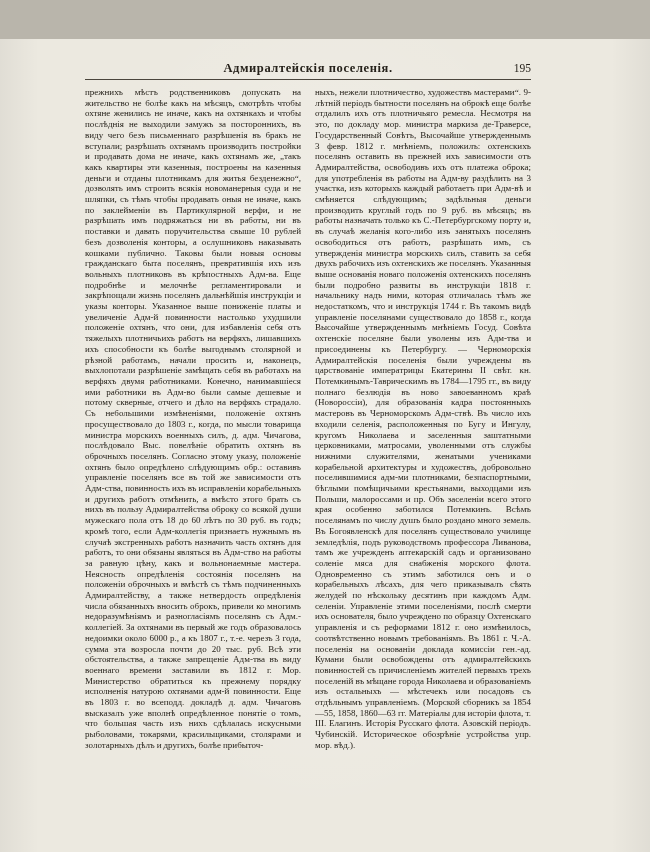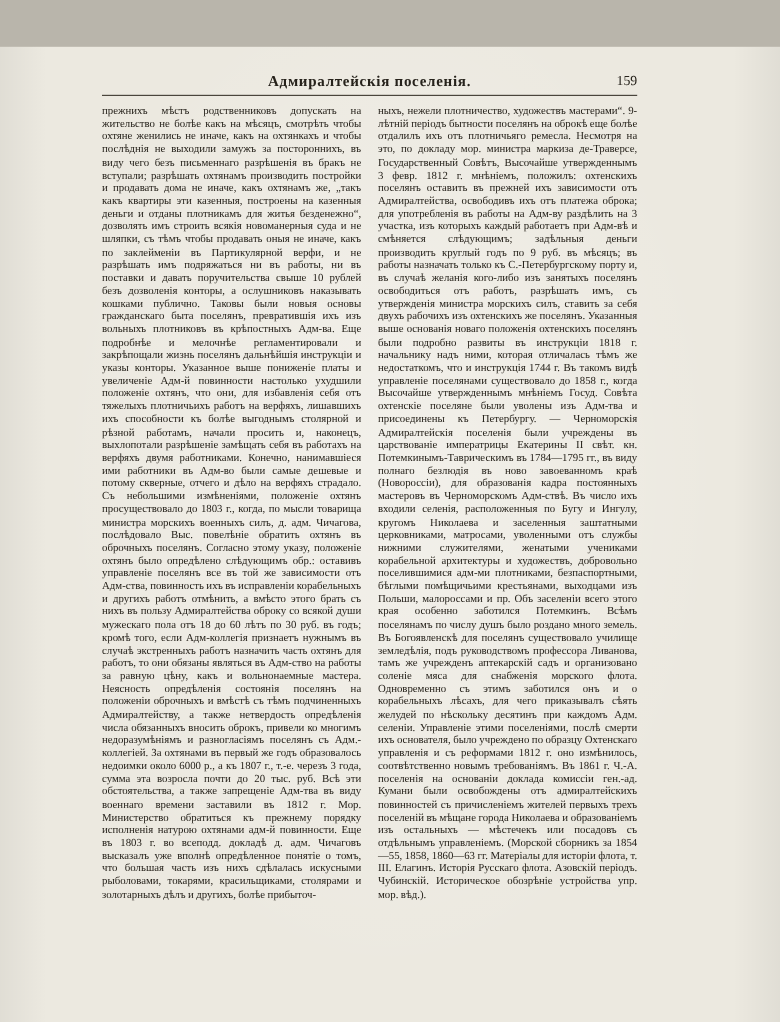--- a/index.html
+++ b/index.html
@@ -53,21 +53,21 @@
   }
   .italic { }
 </style>
 </head>
 <body>
 
 <div class="page">
 
   <div class="header">
     <span class="title">Адмиралтейскія поселенія.</span>
-    <span class="pagenum">159</span>
+    <span class="pagenum">195</span>
   </div>
 
   <hr class="rule">
 
   <div class="columns">
     <div class="col"><span>прежнихъ мѣстъ родственниковъ допускать на жительство не болѣе какъ на мѣсяцъ, смотрѣть чтобы охтяне женились не иначе, какъ на охтянкахъ и чтобы послѣднія не выходили замужъ за постороннихъ, въ виду чего безъ письменнаго разрѣшенія въ бракъ не вступали; разрѣшать охтянамъ производить постройки и продавать дома не иначе, какъ охтянамъ же, „такъ какъ квартиры эти казенныя, построены на казенныя деньги и отданы плотникамъ для житья безденежно“, дозволять имъ строить всякія новоманерныя суда и не шляпки, съ тѣмъ чтобы продавать оныя не иначе, какъ по заклейменіи въ Партикулярной верфи, и не разрѣшать имъ подряжаться ни въ работы, ни въ поставки и давать поручительства свыше 10 рублей безъ дозволенія конторы, а ослушниковъ наказывать кошками публично. Таковы были новыя основы гражданскаго быта поселянъ, превратившія ихъ изъ вольныхъ плотниковъ въ крѣпостныхъ Адм-ва. Еще подробнѣе и мелочнѣе регламентировали и закрѣпощали жизнь поселянъ дальнѣйшія инструкціи и указы конторы. Указанное выше пониженіе платы и увеличеніе Адм-й повинности настолько ухудшили положеніе охтянъ, что они, для избавленія себя отъ тяжелыхъ плотничьихъ работъ на верфяхъ, лишавшихъ ихъ способности къ болѣе выгоднымъ столярной и рѣзной работамъ, начали просить и, наконецъ, выхлопотали разрѣшеніе замѣщать себя въ работахъ на верфяхъ двумя работниками. Конечно, нанимавшіеся ими работники въ Адм-во были самые дешевые и потому скверные, отчего и дѣло на верфяхъ страдало. Съ небольшими измѣненіями, положеніе охтянъ просуществовало до 1803 г., когда, по мысли товарища министра морскихъ военныхъ силъ, д. адм. Чичагова, послѣдовало Выс. повелѣніе обратить охтянъ въ оброчныхъ поселянъ. Согласно этому указу, положеніе охтянъ было опредѣлено слѣдующимъ обр.: оставивъ управленіе поселянъ все въ той же зависимости отъ Адм-ства, повинность ихъ въ исправленіи корабельныхъ и другихъ работъ отмѣнить, а вмѣсто этого брать съ нихъ въ пользу Адмиралтейства оброку со всякой души мужескаго пола отъ 18 до 60 лѣтъ по 30 руб. въ годъ; кромѣ того, если Адм-коллегія признаетъ нужнымъ въ случаѣ экстренныхъ работъ назначить часть охтянъ для работъ, то они обязаны являться въ Адм-ство на работы </span><span class="italic">за равную цѣну, какъ и вольнонаемные мастера.</span><span> Неясность опредѣленія состоянія поселянъ на положеніи оброчныхъ и вмѣстѣ съ тѣмъ подчиненныхъ Адмиралтейству, а также нетвердость опредѣленія числа обязанныхъ вносить оброкъ, привели ко многимъ недоразумѣніямъ и разногласіямъ поселянъ съ Адм.-коллегіей. За охтянами въ первый же годъ образовалось недоимки около 6000 р., а къ 1807 г., т.-е. черезъ 3 года, сумма эта возросла почти до 20 тыс. руб. Всѣ эти обстоятельства, а также запрещеніе Адм-тва въ виду военнаго времени заставили въ 1812 г. Мор. Министерство обратиться къ прежнему порядку исполненія натурою охтянами адм-й повинности. Еще въ 1803 г. во всеподд. докладѣ д. адм. Чичаговъ высказалъ уже вполнѣ опредѣленное понятіе о томъ, что большая часть изъ нихъ сдѣлалась искусными рыболовами, токарями, красильщиками, столярами и золотарныхъ дѣлъ и другихъ, болѣе прибыточ-</span></div>
     <div class="col"><span>ныхъ, нежели плотничество, художествъ мастерами“. 9-лѣтній періодъ бытности поселянъ на оброкѣ еще болѣе отдалилъ ихъ отъ плотничьяго ремесла. Несмотря на это, по докладу мор. министра маркиза де-Траверсе, Государственный Совѣтъ, Высочайше утвержденнымъ 3 февр. 1812 г. мнѣніемъ, положилъ: охтенскихъ поселянъ оставить въ прежней ихъ зависимости отъ Адмиралтейства, освободивъ ихъ отъ платежа оброка; для употребленія въ работы на Адм-ву раздѣлить на 3 участка, изъ которыхъ каждый работаетъ при Адм-вѣ и смѣняется слѣдующимъ; задѣльныя деньги производить круглый годъ по 9 руб. въ мѣсяцъ; въ работы назначать только къ С.-Петербургскому порту и, въ случаѣ желанія кого-либо изъ занятыхъ поселянъ освободиться отъ работъ, разрѣшать имъ, съ утвержденія министра морскихъ силъ, ставить за себя двухъ рабочихъ изъ охтенскихъ же поселянъ. Указанныя выше основанія новаго положенія охтенскихъ поселянъ были подробно развиты въ инструкціи 1818 г. начальнику надъ ними, которая отличалась тѣмъ же недостаткомъ, что и инструкція 1744 г. Въ такомъ видѣ управленіе поселянами существовало до 1858 г., когда Высочайше утвержденнымъ мнѣніемъ Госуд. Совѣта охтенскіе поселяне были уволены изъ Адм-тва и присоединены къ Петербургу. — </span><span class="italic">Черноморскія Адмиралтейскія поселенія</span><span> были учреждены въ царствованіе императрицы Екатерины II свѣт. кн. Потемкинымъ-Таврическимъ въ 1784—1795 гг., въ виду полнаго безлюдія въ ново завоеванномъ краѣ (Новороссіи), для образованія кадра постоянныхъ мастеровъ въ Черноморскомъ Адм-ствѣ. Въ число ихъ входили селенія, расположенныя по Бугу и Ингулу, кругомъ Николаева и заселенныя заштатными церковниками, матросами, уволенными отъ службы нижними служителями, женатыми учениками корабельной архитектуры и художествъ, добровольно поселившимися адм-ми плотниками, безпаспортными, бѣглыми помѣщичьими крестьянами, выходцами изъ Польши, малороссами и пр. Объ заселеніи всего этого края особенно заботился Потемкинъ. Всѣмъ поселянамъ по числу душъ было роздано много земель. Въ Богоявленскѣ для поселянъ существовало училище земледѣлія, подъ руководствомъ профессора Ливанова, тамъ же учрежденъ аптекарскій садъ и организовано соленіе мяса для снабженія морского флота. Одновременно съ этимъ заботился онъ и о корабельныхъ лѣсахъ, для чего приказывалъ сѣять желудей по нѣскольку десятинъ при каждомъ Адм. селеніи. Управленіе этими поселеніями, послѣ смерти ихъ основателя, было учреждено по образцу Охтенскаго управленія и съ реформами 1812 г. оно измѣнилось, соотвѣтственно новымъ требованіямъ. Въ 1861 г. Ч.-А. поселенія на основаніи доклада комиссіи ген.-ад. Кумани были освобождены отъ адмиралтейскихъ повинностей съ причисленіемъ жителей первыхъ трехъ поселеній въ мѣщане города Николаева и образованіемъ изъ остальныхъ — мѣстечекъ или посадовъ съ отдѣльнымъ управленіемъ. </span><span class="italic">(Морской сборникъ за 1854—55, 1858, 1860—63 гг. Матеріалы для исторіи флота, т. III. Елагинъ. Исторія Русскаго флота. Азовскій періодъ. Чубинскій. Историческое обозрѣніе устройства упр. мор. вѣд.).</span></div>
   </div>
 
 </div>

